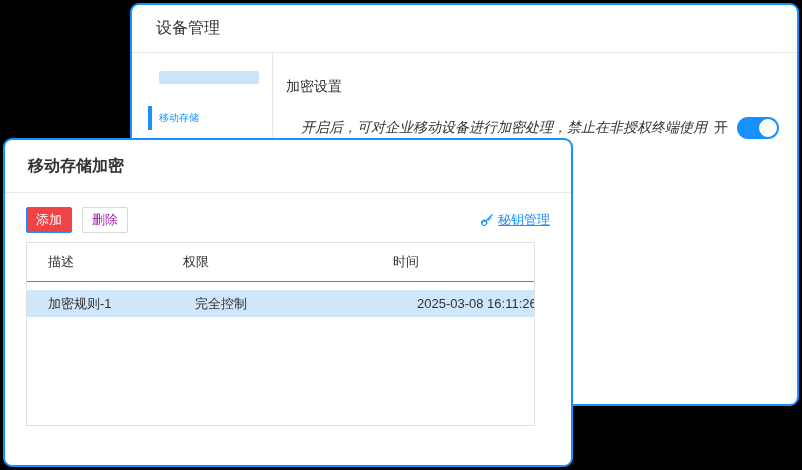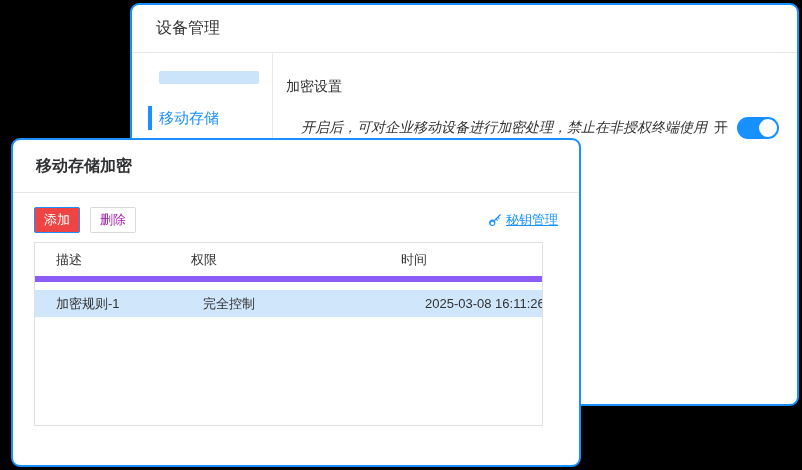--- a/index.html
+++ b/index.html
@@ -35,37 +35,37 @@
   .skeleton-bar {
     margin-left: 27px; width: 100px; height: 13px;
     background: #cce4fa; border-radius: 2px;
   }
   .nav-item {
     margin-top: 22px;
     display: flex; align-items: center;
     cursor: pointer;
   }
   .nav-indicator { width: 4px; height: 24px; background: #1890ff; margin-left: 16px; }
-  .nav-label { margin-left: 7px; font-size: 15px; color: #1890ff; }
+  .nav-label { margin-left: 7px; font-size: 10px; color: #1890ff; }
   .dev-content { flex: 1; padding: 25px 18px 0 13px; }
   .section-title { font-size: 14px; color: #303133; }
   .setting-row { margin-top: 21px; display: flex; align-items: center; }
   .setting-desc { flex: 1; padding-left: 15px; font-size: 14px; color: #303133; font-style: italic; }
   .toggle-group { display: flex; align-items: center; gap: 9px; }
   .toggle-state-label { font-size: 14px; color: #303133; }
   .toggle {
     width: 42px; height: 22px; border-radius: 11px;
     background: #1890ff; position: relative; cursor: pointer;
   }
   .toggle .knob {
     position: absolute; top: 2px; right: 2px;
     width: 18px; height: 18px; border-radius: 50%; background: #fff;
   }
   
-  #encrypt-window { left: 11px; top: 138px; width: 570px; height: 329px; z-index: 2; }
+  #encrypt-window { left: 3px; top: 138px; width: 570px; height: 329px; z-index: 2; }
   .enc-header {
     height: 53px;
     display: flex; align-items: center;
     padding-left: 23px;
     border-bottom: 1px solid #e8e8e8;
     font-size: 16px; font-weight: 700; color: #303133;
   }
   .enc-toolbar {
     margin-top: 14px;
     padding: 0 21px;
@@ -90,21 +90,21 @@
   .key-link .link-text { text-decoration: underline; }
   .key-icon svg { display: block; }
   .enc-table {
     margin: 9px 21px 0 21px;
     width: 509px; height: 184px;
     border: 1px solid #e0e0e0;
     background: #fff;
     overflow: hidden;
   }
   .t-row { display: flex; align-items: center; }
-  .t-head { height: 39px; border-bottom: 6px solid #8b5cf6; }
+  .t-head { height: 39px; border-bottom: 1px solid #8b5cf6; }
   .t-gap { height: 8px; }
   .t-data { height: 27px; }
   .t-data.selected { background: #d0e7fb; cursor: pointer; gap: 12px; }
   .t-cell { padding-left: 21px; font-size: 13px; color: #303133; white-space: nowrap; overflow: hidden; }
   .col-desc { width: 135px; flex: 0 0 135px; }
   .col-perm { width: 210px; flex: 0 0 210px; }
   .col-time { flex: 1; }
 </style>
 </head>
 <body>

